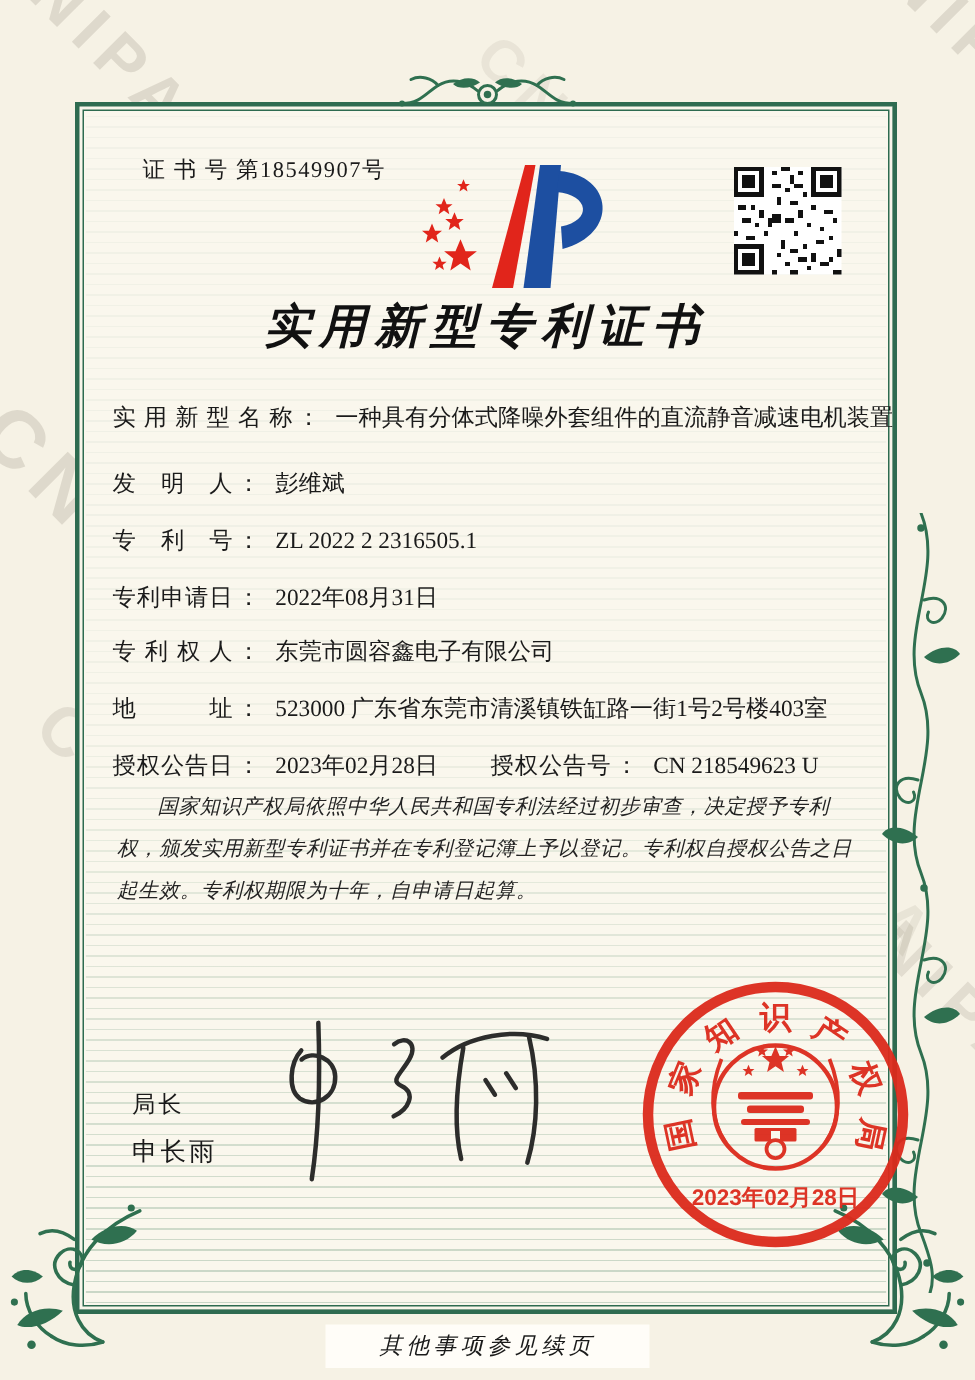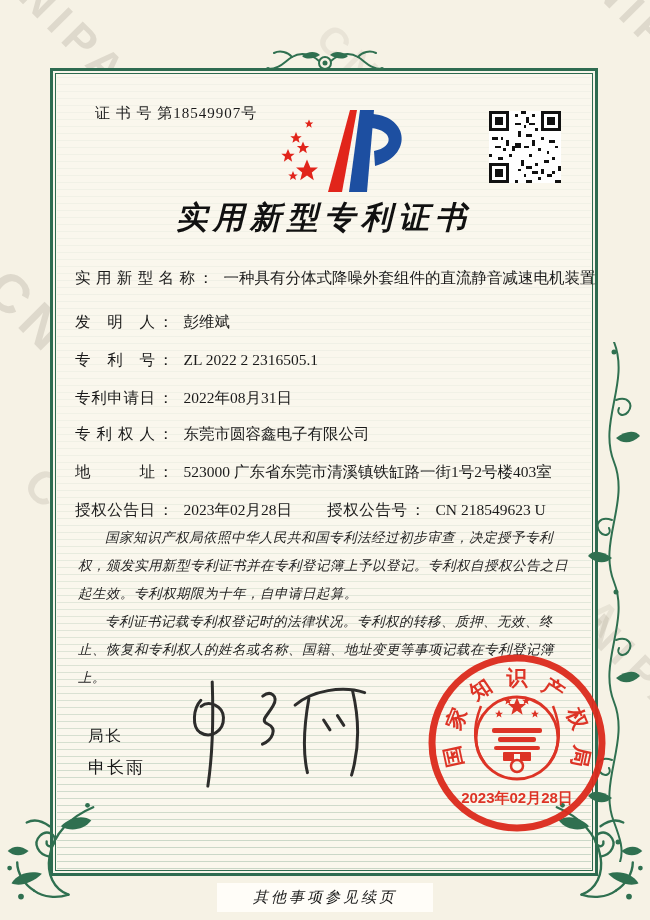--- a/index.html
+++ b/index.html
@@ -296,21 +296,20 @@
       <span class="label label-std">地址</span><span class="colon">：</span><span class="value">523000 广东省东莞市清溪镇铁缸路一街1号2号楼403室</span>
     </div>
     <div class="row r7">
       <span><span class="label label-std">授权公告日</span><span class="colon">：</span><span class="value">2023年02月28日</span></span>
       <span class="sub2"><span class="label label-std">授权公告号</span><span class="colon">：</span><span class="value">CN 218549623 U</span></span>
     </div>
   </div>
 
   <div class="paras">
     <p>国家知识产权局依照中华人民共和国专利法经过初步审查，决定授予专利权，颁发实用新型专利证书并在专利登记簿上予以登记。专利权自授权公告之日起生效。专利权期限为十年，自申请日起算。</p>
-    <p>专利证书记载专利权登记时的法律状况。专利权的转移、质押、无效、终止、恢复和专利权人的姓名或名称、国籍、地址变更等事项记载在专利登记簿上。</p>
   </div>
 
   <div class="officer">局长</div>
   <div class="officer-name">申长雨</div>
 
   <svg class="signature" width="220" height="118" viewBox="0 0 220 118">
     <g stroke="#1c1c1c" stroke-width="3" fill="none" stroke-linecap="round" stroke-linejoin="round" opacity="0.92" transform="rotate(-2 110 60)">
       <path d="M44,26 C36,34 34,52 42,58 C52,65 66,58 66,44 C66,32 52,26 44,32"></path>
       <path d="M56,8 C56,40 54,80 48,112"></path>
       <path d="M106,24 C114,18 122,24 116,34 C110,44 102,48 110,52 C120,57 114,68 104,72"></path>

